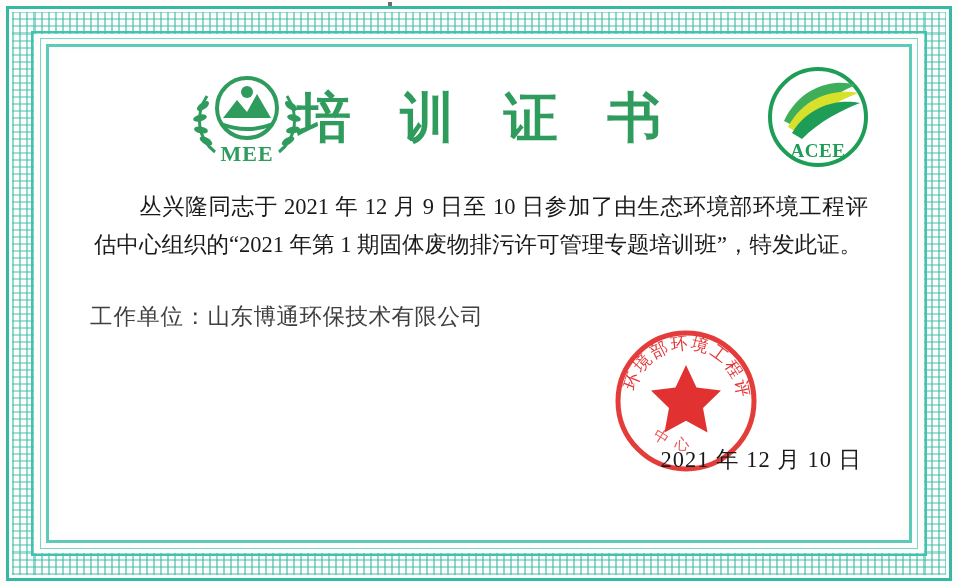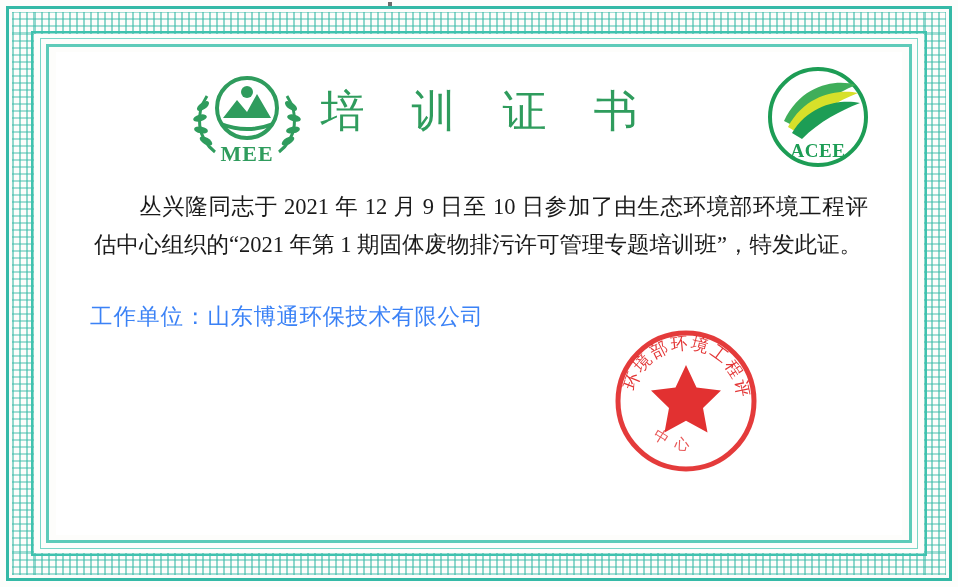--- a/index.html
+++ b/index.html
@@ -105,22 +105,22 @@
     width: 112px;
     height: 108px;
   }
   .title {
     position: absolute;
     left: 0;
     right: 0;
     top: 30px;
     text-align: center;
     font-family: "Liberation Serif", serif;
-    font-size: 44px;
-    font-weight: normal;
+    font-size: 54px;
+    font-weight: bold;
     letter-spacing: 18px;
     color: #2f9c5d;
     text-indent: 18px;
   }
   
   .body-text {
     margin: 16px 34px 0 38px;
     font-size: 22.5px;
     line-height: 38px;
     color: #1a1a1a;
@@ -129,21 +129,21 @@
   .body-text p {
     margin: 0;
   }
   .para-main {
     text-indent: 45px;
   }
   .field {
     margin: 22px 34px 0 34px;
     font-size: 22.5px;
     line-height: 34px;
-    color: #3b82f6;
+    color: #404040;
   }
   .field-label {
     letter-spacing: 1px;
   }
   .field-value {
     letter-spacing: 0.5px;
   }
   .spacer-1 { height: 14px; }
   
   .footer {
@@ -258,17 +258,18 @@
           <text font-family="Liberation Serif, serif" font-size="17" fill="#e02020" opacity="0.9" letter-spacing="2">
             <textPath href="#sealArcTop" startOffset="6%">环境部环境工程评估中</textPath>
           </text>
           <path id="sealArcBottom" d="M 80 80 m -44 22 a 50 50 0 0 0 88 0" fill="none"></path>
           <text font-family="Liberation Serif, serif" font-size="15" fill="#e02020" opacity="0.75" letter-spacing="3">
             <textPath href="#sealArcBottom" startOffset="16%">中 心</textPath>
           </text>
         </svg>
       </div>
 
+      <div class="date-line">2021 年 12 月 10 日</div>
 
     </div>
 
   </div>
 </div>
 
 </body></html>

